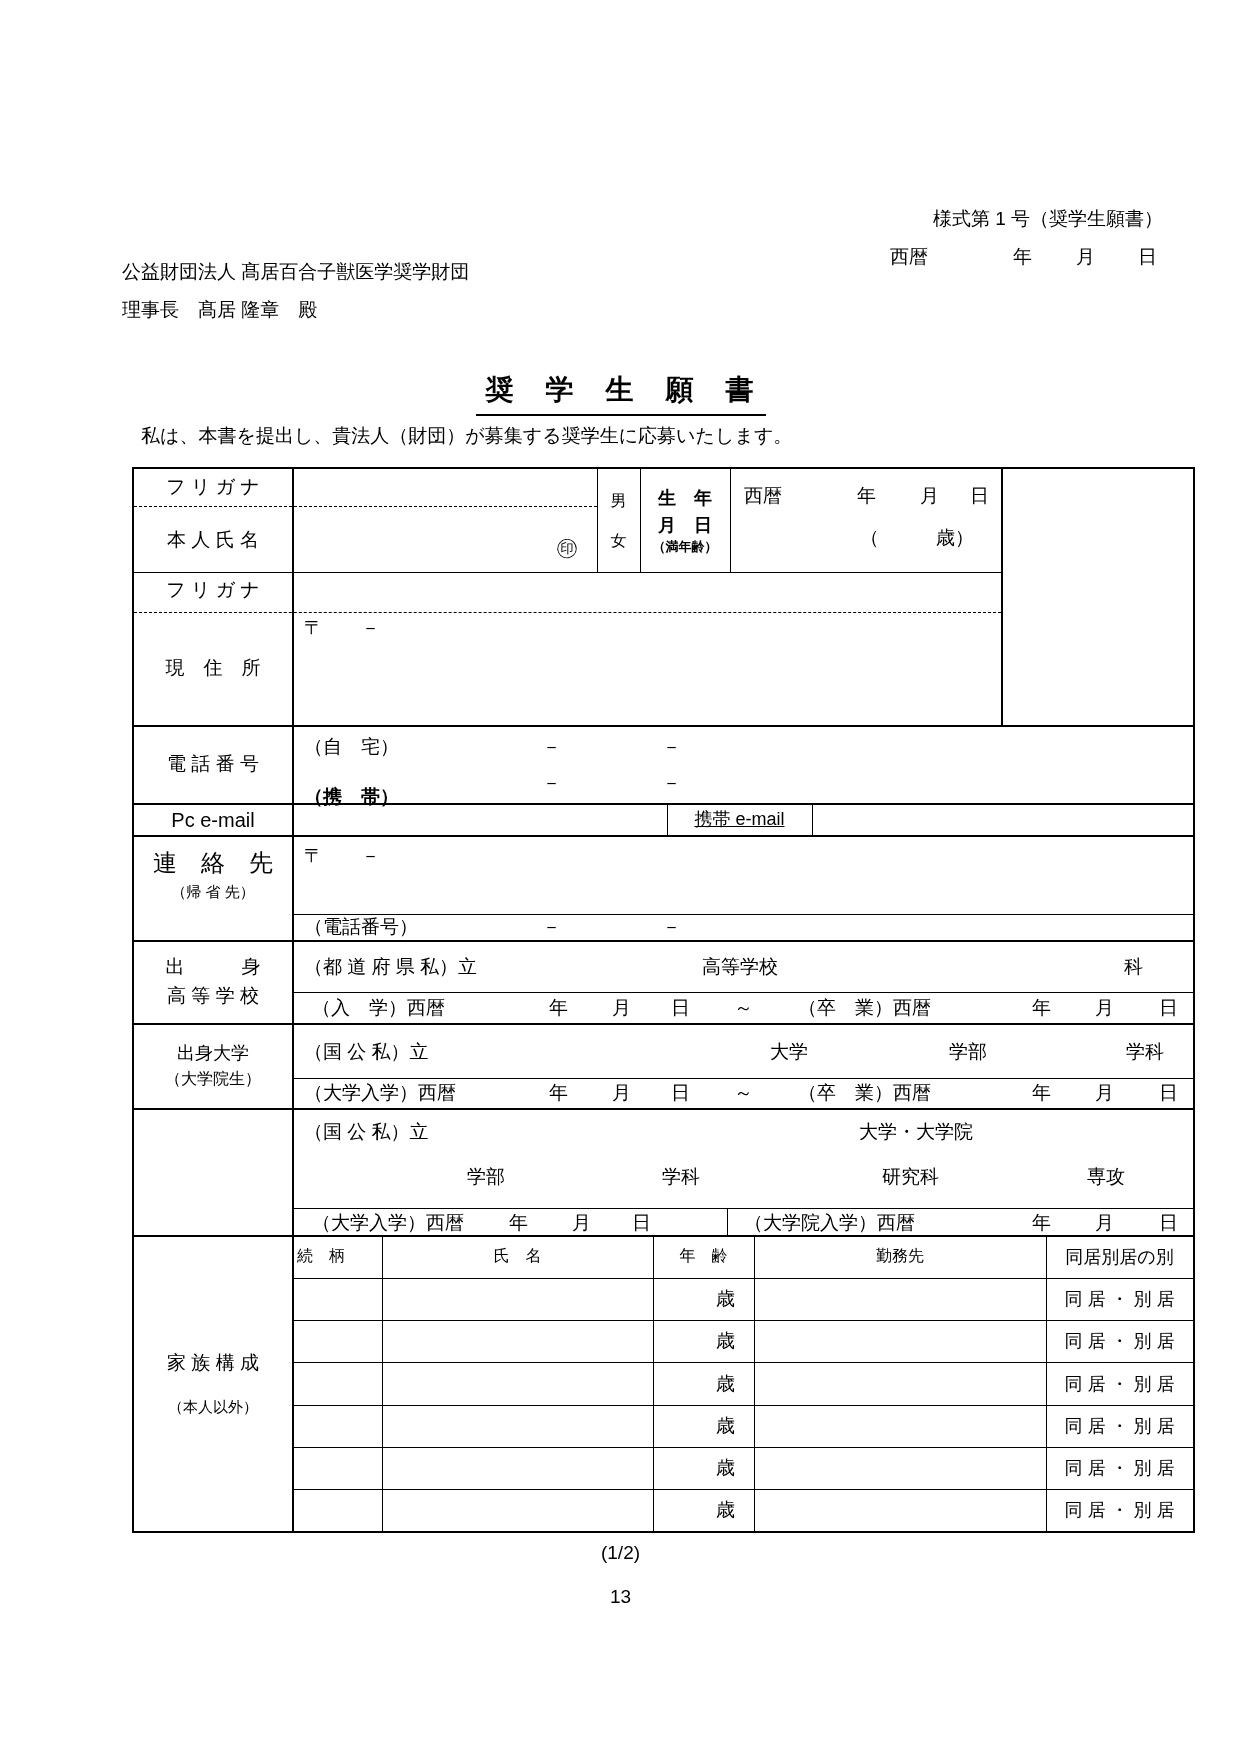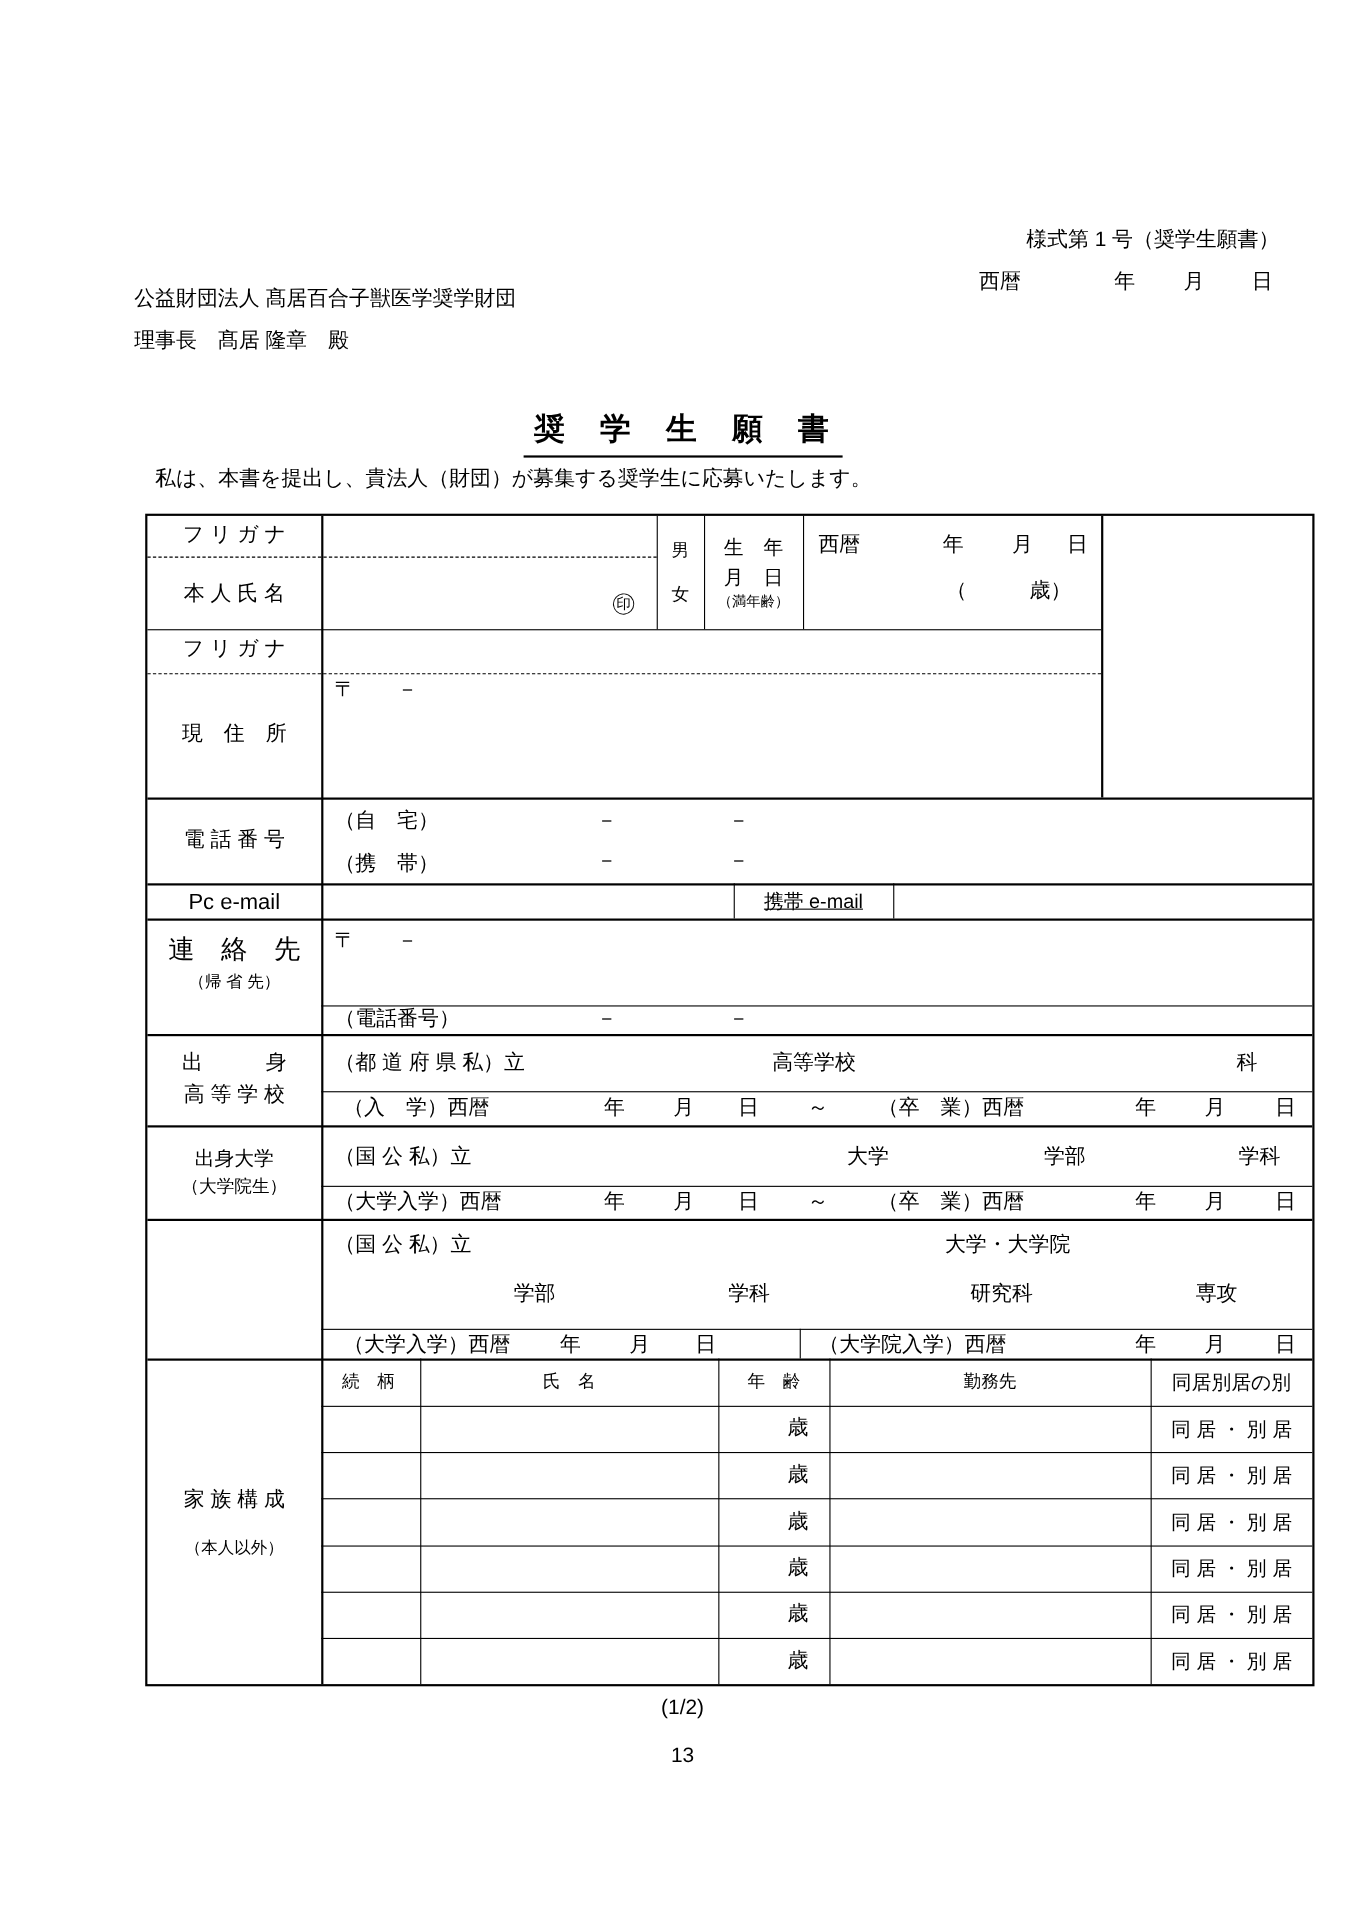--- a/index.html
+++ b/index.html
@@ -75,42 +75,42 @@
     <div class="hl" style="left:158px;top:893px;width:901px;"></div>
     <div class="hl" style="left:158px;top:936px;width:901px;"></div>
     <div class="hl" style="left:158px;top:978px;width:901px;"></div>
     <div class="hl" style="left:158px;top:1020px;width:901px;"></div>
 
     <div class="lbl" style="top:7px;">フ リ ガ ナ</div>
     <div class="lbl" style="top:60px;">本 人 氏 名</div>
     <div class="t" style="left:422px;top:66px;font-size:22px;">㊞</div>
     <div class="flexc pre" style="left:463px;top:0;width:43px;height:103px;line-height:2.5;">男
 女</div>
-    <div class="flexc" style="left:506px;top:0;width:90px;height:103px;">
+    <div class="flexc" style="left:506px;top:0;width:90px;height:103px;font-weight:bold;">
       <span class="pre" style="font-size:18px;line-height:1.45;">生　年
 月　日</span>
       <span class="small">（満年齢）</span>
     </div>
     <span class="t" style="left:610px;top:16px;">西暦</span>
     <span class="t" style="left:723px;top:16px;">年</span>
     <span class="t" style="left:786px;top:16px;">月</span>
     <span class="t" style="left:836px;top:16px;">日</span>
     <span class="t" style="left:726px;top:58px;">（　　　歳）</span>
 
 
     <div class="lbl" style="top:110px;">フ リ ガ ナ</div>
 
     <div class="lbl" style="top:188px;">現　住　所</div>
     <span class="t" style="left:170px;top:148px;">〒　　－</span>
 
     <div class="lbl" style="top:284px;">電 話 番 号</div>
     <span class="t" style="left:170px;top:267px;">（自　宅）</span>
     <span class="t" style="left:408px;top:267px;">－</span>
     <span class="t" style="left:528px;top:267px;">－</span>
-    <span class="t" style="left:170px;top:306px;">（携　帯）</span>
+    <span class="t" style="left:170px;top:317px;font-weight:bold;">（携　帯）</span>
     <span class="t" style="left:408px;top:303px;">－</span>
     <span class="t" style="left:528px;top:303px;">－</span>
 
     <div class="lbl" style="top:339px;font-size:20px;">Pc e-mail</div>
     <div class="flexc" style="left:533px;top:334px;width:145px;height:32px;font-size:18px;text-decoration:underline;">携帯 e-mail</div>
 
     <div class="flexc" style="left:0;top:366px;width:158px;height:79px;">
       <span style="font-size:24px;">連　絡　先</span>
       <span style="font-size:15px;margin-top:4px;">（帰 省 先）</span>
     </div>
@@ -164,21 +164,21 @@
     <span class="t" style="left:498px;top:743px;">日</span>
     <span class="t" style="left:610px;top:743px;">（大学院入学）西暦</span>
     <span class="t" style="left:898px;top:743px;">年</span>
     <span class="t" style="left:961px;top:743px;">月</span>
     <span class="t" style="left:1025px;top:743px;">日</span>
 
     <div class="flexc" style="left:0;top:766px;width:158px;height:296px;">
       <span style="font-size:19px;">家 族 構 成</span>
       <span style="font-size:15px;margin-top:22px;">（本人以外）</span>
     </div>
-    <div class="flexc" style="left:156px;top:766px;width:90px;height:43px;">続　柄</div>
+    <div class="flexc" style="left:142px;top:766px;width:90px;height:43px;">続　柄</div>
     <div class="flexc" style="left:248px;top:766px;width:271px;height:43px;">氏　名</div>
     <div class="flexc" style="left:519px;top:766px;width:101px;height:43px;">年　齢</div>
     <div class="flexc" style="left:620px;top:766px;width:292px;height:43px;">勤務先</div>
     <div class="flexc" style="left:912px;top:766px;width:147px;height:43px;font-size:18px;">同居別居の別</div>
 
     <span class="t" style="left:519px;top:819px;width:82px;text-align:right;display:inline-block;">歳</span>
     <div class="flexc" style="left:912px;top:809px;width:147px;height:42px;font-size:18px;">同 居 ・ 別 居</div>
     <span class="t" style="left:519px;top:861px;width:82px;text-align:right;display:inline-block;">歳</span>
     <div class="flexc" style="left:912px;top:851px;width:147px;height:42px;font-size:18px;">同 居 ・ 別 居</div>
     <span class="t" style="left:519px;top:904px;width:82px;text-align:right;display:inline-block;">歳</span>

